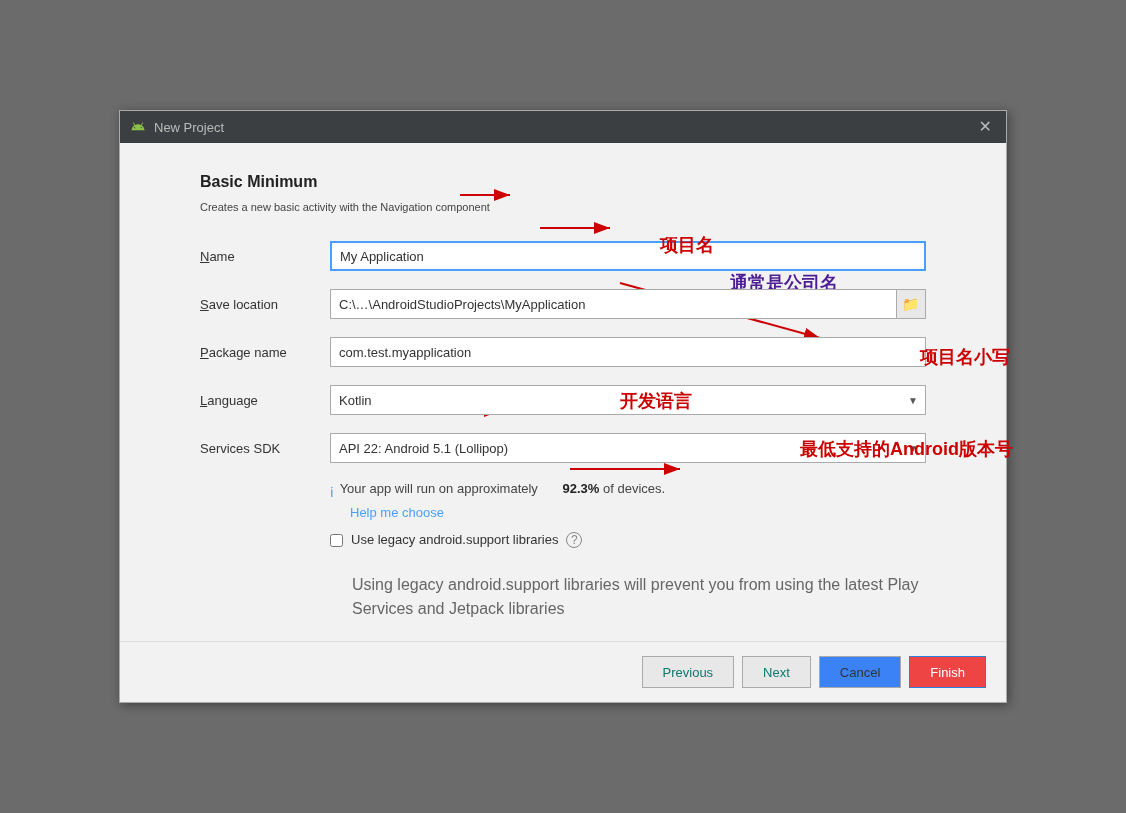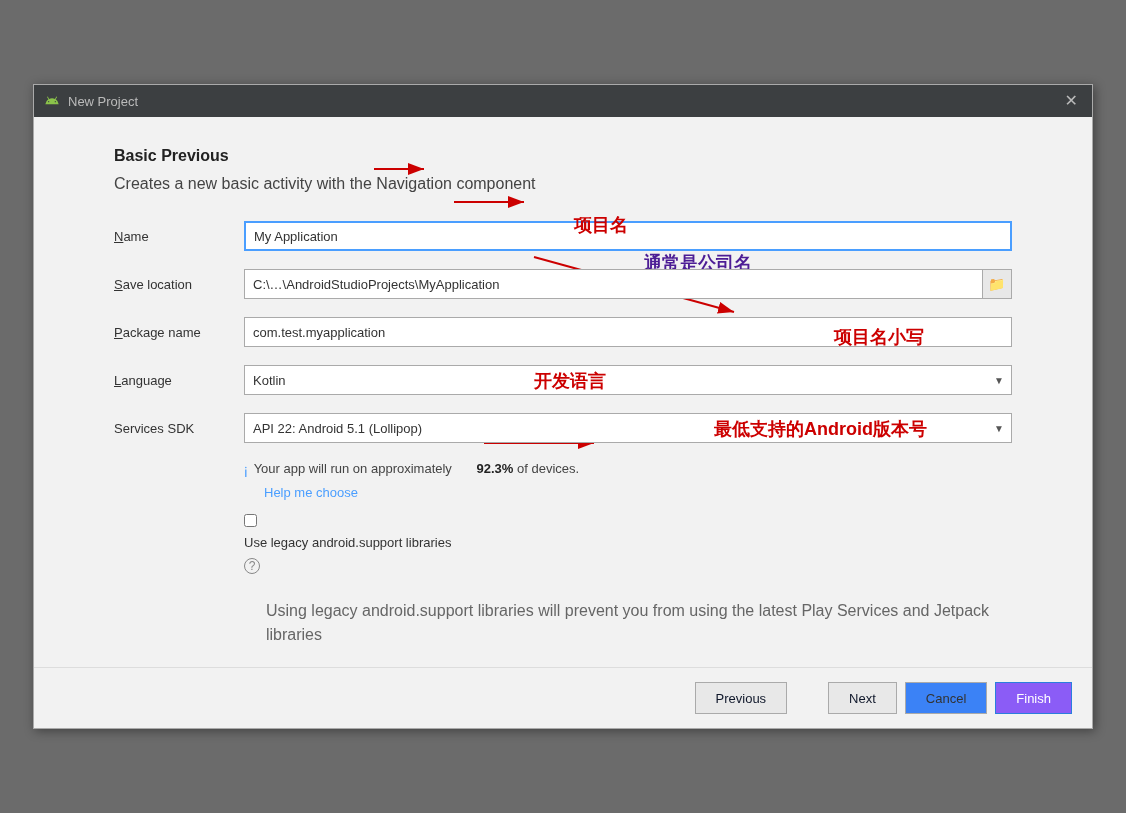--- a/index.html
+++ b/index.html
@@ -7,21 +7,21 @@
       background: #6b6b6b;
       display: flex;
       align-items: center;
       justify-content: center;
       width: 1126px;
       height: 813px;
       font-family: 'Segoe UI', Arial, sans-serif;
       font-size: 13px;
     }
     .dialog {
-      width: 1060px;
+      width: 888px;
       background: #f2f2f2;
       border: 1px solid #aaa;
       box-shadow: 2px 2px 10px rgba(0,0,0,0.4);
       display: flex;
       flex-direction: column;
     }
     .title-bar {
       background: #3c3f41;
       color: #bbb;
       display: flex;
@@ -58,21 +58,21 @@
       background: #f2f2f2;
       position: relative;
     }
     .section-title {
       font-size: 16px;
       font-weight: bold;
       color: #222;
       margin-bottom: 10px;
     }
     .subtitle {
-      font-size: 16px;
+      font-size: 11px;
       color: #444;
       margin-bottom: 28px;
     }
     .form-row {
       display: flex;
       align-items: center;
       margin-bottom: 18px;
       position: relative;
     }
     .form-label {
@@ -170,21 +170,20 @@
       text-decoration: none;
       font-size: 13px;
       cursor: pointer;
     }
     .checkbox-row {
       display: flex;
       align-items: flex-start;
       margin-left: 130px;
       gap: 8px;
       margin-bottom: 25px;
-      flex-direction: column;
     }
     .checkbox-row input[type=checkbox] {
       margin-top: 2px;
       cursor: pointer;
     }
     .checkbox-label {
       font-size: 13px;
       color: #333;
     }
     .checkbox-desc {
@@ -207,29 +206,28 @@
     .btn {
       height: 32px;
       padding: 0 20px;
       font-size: 13px;
       cursor: pointer;
       border: 1px solid #aaa;
       background: #3b82f6;
       color: #333;
     }
     .btn-primary {
-      background: #8b5cf6;
+      background: #ef4444;
       color: #fff;
       border: 1px solid #2a7edd;
     }
     .btn-disabled {
-      color: #0f172a;
+      color: #0f766e;
       background: #e8e8e8;
       cursor: default;
-      margin-left: 33px;
     }
     svg.arrows {
       position: absolute;
       top: 0; left: 0;
       width: 100%;
       height: 100%;
       pointer-events: none;
       overflow: visible;
     }
     .annotation-label {
@@ -270,21 +268,21 @@
 
       <line x1="420" y1="85" x2="490" y2="85" stroke="#cc0000" stroke-width="2" marker-end="url(#arrowhead)"></line>
 
       <line x1="500" y1="140" x2="700" y2="195" stroke="#cc0000" stroke-width="2" marker-end="url(#arrowhead)"></line>
 
       <line x1="310" y1="268" x2="380" y2="268" stroke="#cc0000" stroke-width="2" marker-end="url(#arrowhead)"></line>
 
       <line x1="450" y1="326" x2="560" y2="326" stroke="#cc0000" stroke-width="2" marker-end="url(#arrowhead)"></line>
     </svg>
 
-    <div class="section-title">Basic Previous</div>
+    <div class="section-title">Basic Minimum</div>
     <div class="subtitle">Creates a new basic activity with the Navigation component</div>
 
     <div class="form-row" style="position:relative;">
       <div class="form-label"><u>N</u>ame</div>
       <input type="text" class="form-input focused" value="My Application" style="flex: 1 1 0%;">
 
       <span class="annotation-label" style="position:absolute; left:460px; top:-8px; font-size:18px; color:#cc0000; font-weight:bold;">项目名</span>
 
       <span class="annotation-label" style="position:absolute; left:530px; top:30px; font-size:18px; color:#4c1d95; font-weight:bold;">通常是公司名</span>
     </div>

